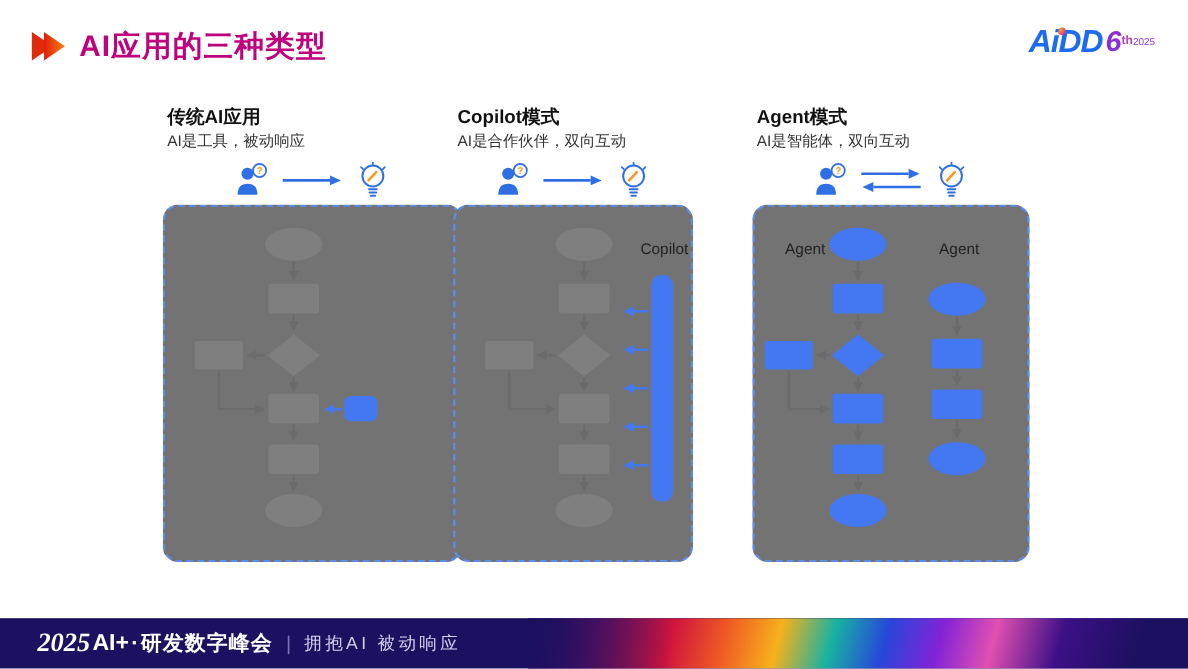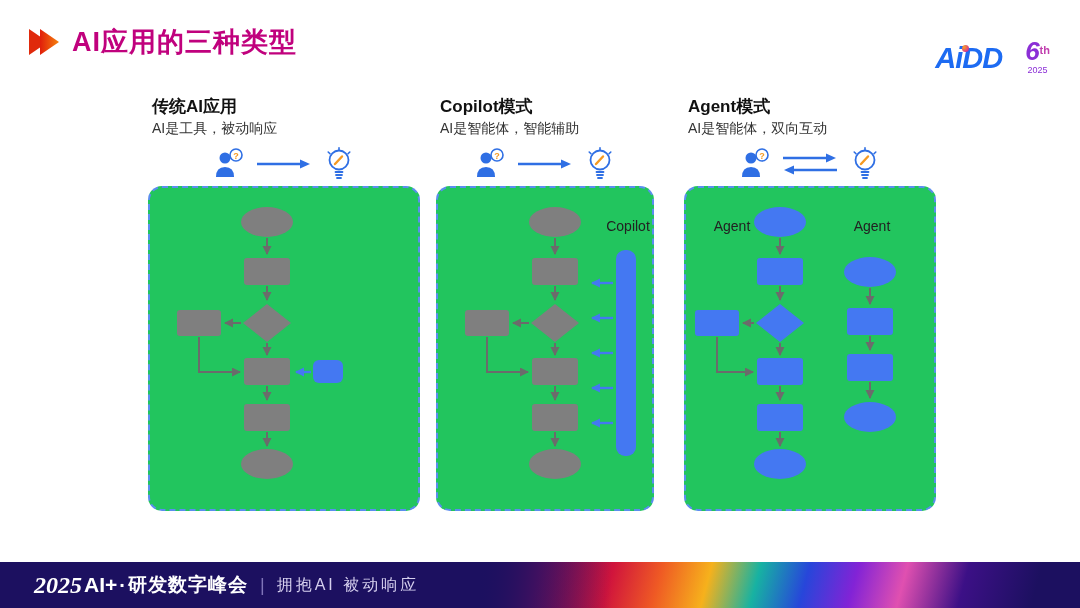--- a/index.html
+++ b/index.html
@@ -3,45 +3,45 @@
 <meta charset="utf-8">
 <style>
   * { margin:0; padding:0; box-sizing:border-box; }
   body { font-family:"Liberation Sans", sans-serif; background:#ffffff; }
   .slide { position:relative; width:1080px; height:608px; background:#ffffff; overflow:hidden;padding-left:16px; }
 
   
   .title-row { position:absolute; left:28px; top:24px; display:flex; align-items:center; gap:10px; }
   .slide-title { font-size:27px; font-weight:bold; color:#c0017d; letter-spacing:1px; }
 
-  .logo { position:absolute; right:30px; top:22px; display:flex; align-items:flex-end; gap:23px; }
+  .logo { position:absolute; right:30px; top:22px; display:flex; align-items:flex-start; gap:3px; }
   .logo-brand-wrap { position:relative; }
   .logo-brand { font-size:29px; font-weight:800; color:#1d6bf2; letter-spacing:-1px; font-style:italic; }
   .logo-idot { position:absolute; width:7px; height:7px; border-radius:50%;
                background:radial-gradient(circle at 30% 30%, #f5a623, #e0457b 60%, #7a1fd0); left:27px; top:3px; }
-  .logo-edition { display:flex; flex-direction:column; align-items:center; margin-top:16px; }
+  .logo-edition { display:flex; flex-direction:row; align-items:center; margin-top:2px; }
   .logo-six-row { line-height:1; }
   .logo-six { font-size:26px; font-weight:bold; font-style:italic; color:#8b2fd6; }
   .logo-th { font-size:11px; font-weight:bold; color:#c13fae; vertical-align:super; }
   .logo-year { font-size:9px; color:#8b2fd6; margin-top:1px; }
 
   
   .panel-group { position:absolute; top:96px; }
   .pg1 { left:148px; width:272px; }
-  .pg2 { left:436px; width:218px; }
+  .pg2 { left:412px; width:218px; }
   .pg3 { left:684px; width:252px; }
 
   .panel-header { height:48px; padding-left:4px; }
   .panel-title { font-size:17px; font-weight:bold; color:#111; line-height:1.25; }
   .panel-subtitle { font-size:14px; color:#333; margin-top:3px; }
 
   .icon-row { height:40px; display:flex; align-items:center; justify-content:center; gap:12px; }
 
   .panel-box { position:relative; height:325px; margin-top:2px; border:2px dashed #5b8def;
-               border-radius:14px; background:#22c55e; }
+               border-radius:14px; background:#737373; }
   .panel-box svg { display:block; }
 
   .overlay-label { position:absolute; font-size:14px; color:#222; }
   .copilot-label { left:158px; top:30px; width:64px; text-align:center; }
   .agent-left  { left:18px;  top:30px; width:56px; text-align:center; }
   .agent-right { left:156px; top:30px; width:60px; text-align:center; }
 
   
   .fc-gray { fill:#7f7f7f; }
   .fc-blue { fill:#4478f2; }
@@ -142,21 +142,21 @@
         <rect class="fc-gray" x="94" y="216" width="46" height="27" rx="3"></rect>
         <line class="fc-line" x1="117" y1="244" x2="117" y2="258" marker-end="url(#mg1)"></line>
         <ellipse class="fc-gray" cx="117" cy="276" rx="26" ry="15"></ellipse>
       </svg>
     </div>
   </section>
 
   <section class="panel-group pg2">
     <div class="panel-header">
       <div class="panel-title">Copilot模式</div>
-      <div class="panel-subtitle">AI是智能体，智能辅助</div>
+      <div class="panel-subtitle">AI是合作伙伴，双向互动</div>
     </div>
     <div class="icon-row">
       <svg width="30" height="32" viewBox="0 0 30 32">
         <circle cx="11" cy="10" r="5.5" fill="#2f6fe4"></circle>
         <path d="M2 29 Q2 19 11 19 Q20 19 20 29 Z" fill="#2f6fe4"></path>
         <circle cx="22" cy="7" r="6" fill="#ffffff" stroke="#2f6fe4" stroke-width="1.6"></circle>
         <text x="22" y="10.5" text-anchor="middle" font-size="9" font-weight="bold" fill="#f59a23">?</text>
       </svg>
       <svg width="56" height="12" viewBox="0 0 56 12">
         <line x1="1" y1="6" x2="44" y2="6" stroke="#2f6fe4" stroke-width="2.4"></line>

